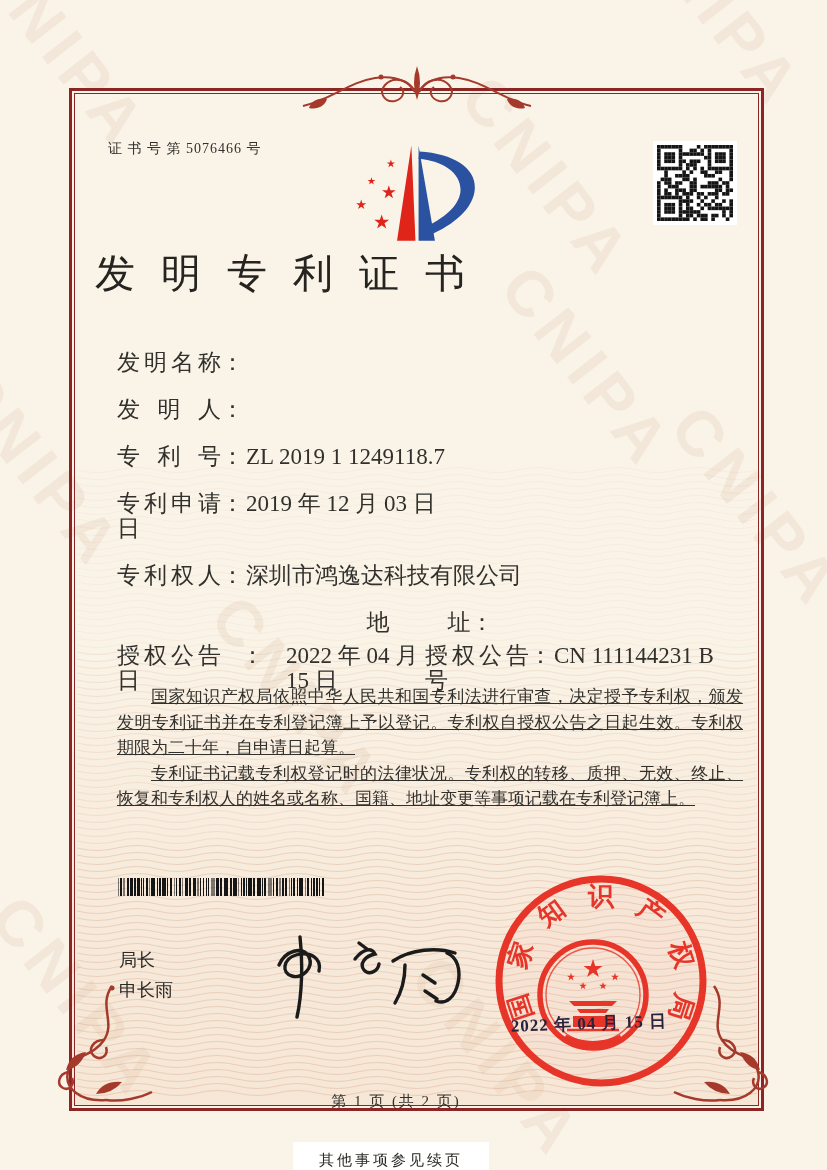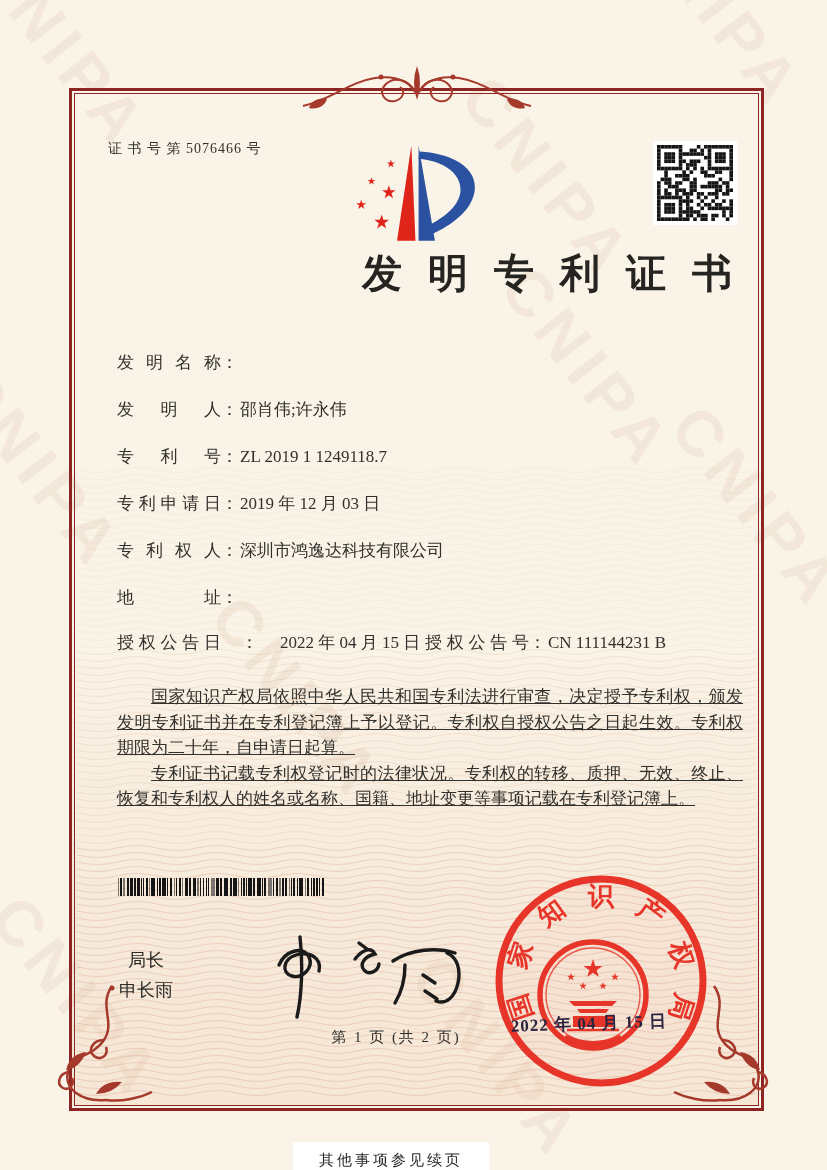--- a/index.html
+++ b/index.html
@@ -19,49 +19,49 @@
            background:linear-gradient(180deg,rgba(0,0,0,0) 0%,rgba(0,0,0,0) 52%,
                       rgba(235,193,163,0.18) 78%,rgba(238,199,170,0.30) 100%);}
   #waves{position:absolute;left:69px;top:88px;width:689px;height:1017px;}
 
   .orn{position:absolute;}
 
   
   #cert-no{position:absolute;left:108px;top:140px;font-size:14px;letter-spacing:1px;}
   #logo{position:absolute;left:353px;top:143px;width:128px;height:98px;}
   #qr-wrap{position:absolute;left:653px;top:141px;width:84px;height:84px;background:#fff;padding:4px;box-sizing:border-box;}
-  #title{position:absolute;left:69px;top:246px;width:689px;text-align:right;
-         font-size:40px;font-weight:bold;letter-spacing:26px;text-indent:26px;color:#262420;}
+  #title{position:absolute;left:69px;top:246px;width:689px;text-align:left;
+         font-size:40px;font-weight:normal;letter-spacing:26px;text-indent:26px;color:#262420;}
 
   
-  #fields{position:absolute;left:117px;top:350px;width:626px;font-size:17px;line-height:25px;}
+  #fields{position:absolute;left:117px;top:350px;width:626px;font-size:23px;line-height:25px;}
   .row{margin-bottom:22px;display:flex;}
-  .row-address{margin-bottom:20px;}
+  .row-address{margin-bottom:8px;justify-content:center;}
   .lbl{display:inline-block;width:104px;text-align:justify;text-align-last:justify;flex:0 0 104px;}
   .col{flex:0 0 auto;}
   .val{flex:1 1 auto;padding-left:2px;}
   #grant-row{display:flex;margin-bottom:0;}
   #grant-left{display:flex;width:308px;flex:0 0 308px;gap:20px;}
   #grant-right{display:flex;flex:1 1 auto;}
 
   
   #paras{position:absolute;left:117px;top:684px;width:626px;font-size:17px;line-height:25.5px;text-align:justify;}
   #paras p{margin:0;text-indent:2em;text-decoration:underline;}
 
   
   #barcode{position:absolute;left:118px;top:878px;width:209px;height:18px;}
-  #director{position:absolute;left:119px;top:945px;font-size:18px;line-height:30px;color:#2b2926;text-align:center;}
+  #director{position:absolute;left:119px;top:945px;font-size:18px;line-height:30px;color:#2b2926;}
   #sign{position:absolute;left:243px;top:925px;width:218px;height:98px;}
 
   
   #seal{position:absolute;left:489px;top:869px;width:224px;height:224px;opacity:0.93;}
   #seal-date{position:absolute;left:489px;top:1012px;width:200px;text-align:center;
              font-size:17px;font-weight:bold;letter-spacing:1px;color:#2a2340;transform:rotate(-2deg);}
 
-  #page-info{position:absolute;left:96px;top:1028px;width:600px;text-align:center;font-size:15px;letter-spacing:2px;}
+  #page-info{position:absolute;left:96px;top:1092px;width:600px;text-align:center;font-size:15px;letter-spacing:2px;}
   #note{position:absolute;left:293px;top:1103px;width:196px;height:36px;background:#ffffff;
         text-align:center;line-height:36px;font-size:15px;letter-spacing:3px;color:#2b2926;margin-top:39px;}
 </style>
 </head>
 <body>
 
 <div id="page">
 
   <span class="wm" style="left:-55px;top:10px">CNIPA</span>
   <span class="wm" style="left:600px;top:-30px">CNIPA</span>
@@ -479,21 +479,20 @@
   <div id="title">发明专利证书</div>
 
   <div id="fields">
     <div class="row">
       <span class="lbl">发明名称</span>
         <span class="col">：</span>
     </div>
     <div class="row">
       <span class="lbl">发明人</span>
         <span class="col">：</span>
-      <span class="val">邵肖伟;许永伟</span>
     </div>
     <div class="row">
       <span class="lbl">专利号</span>
         <span class="col">：</span>
       <span class="val">ZL 2019 1 1249118.7</span>
     </div>
     <div class="row">
       <span class="lbl">专利申请日</span>
         <span class="col">：</span>
       <span class="val">2019 年 12 月 03 日</span>

